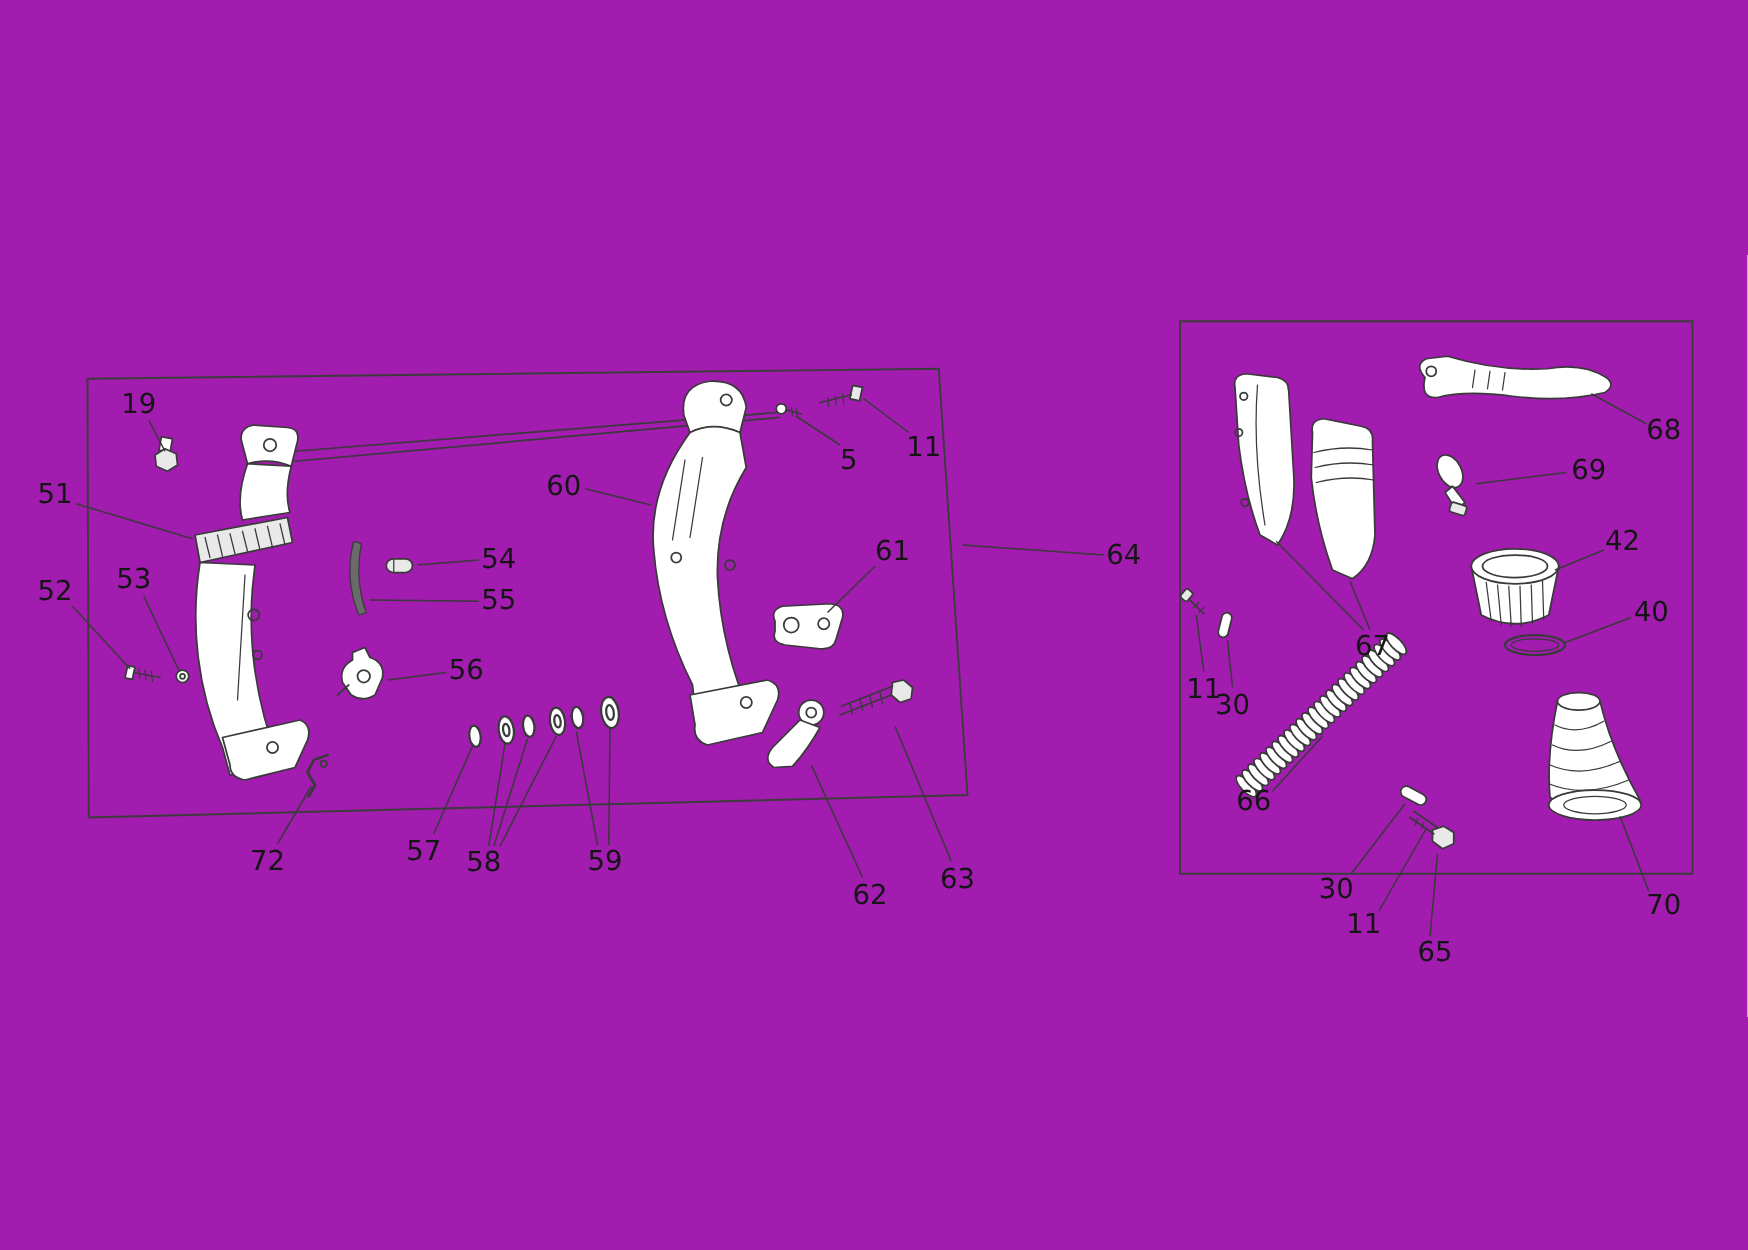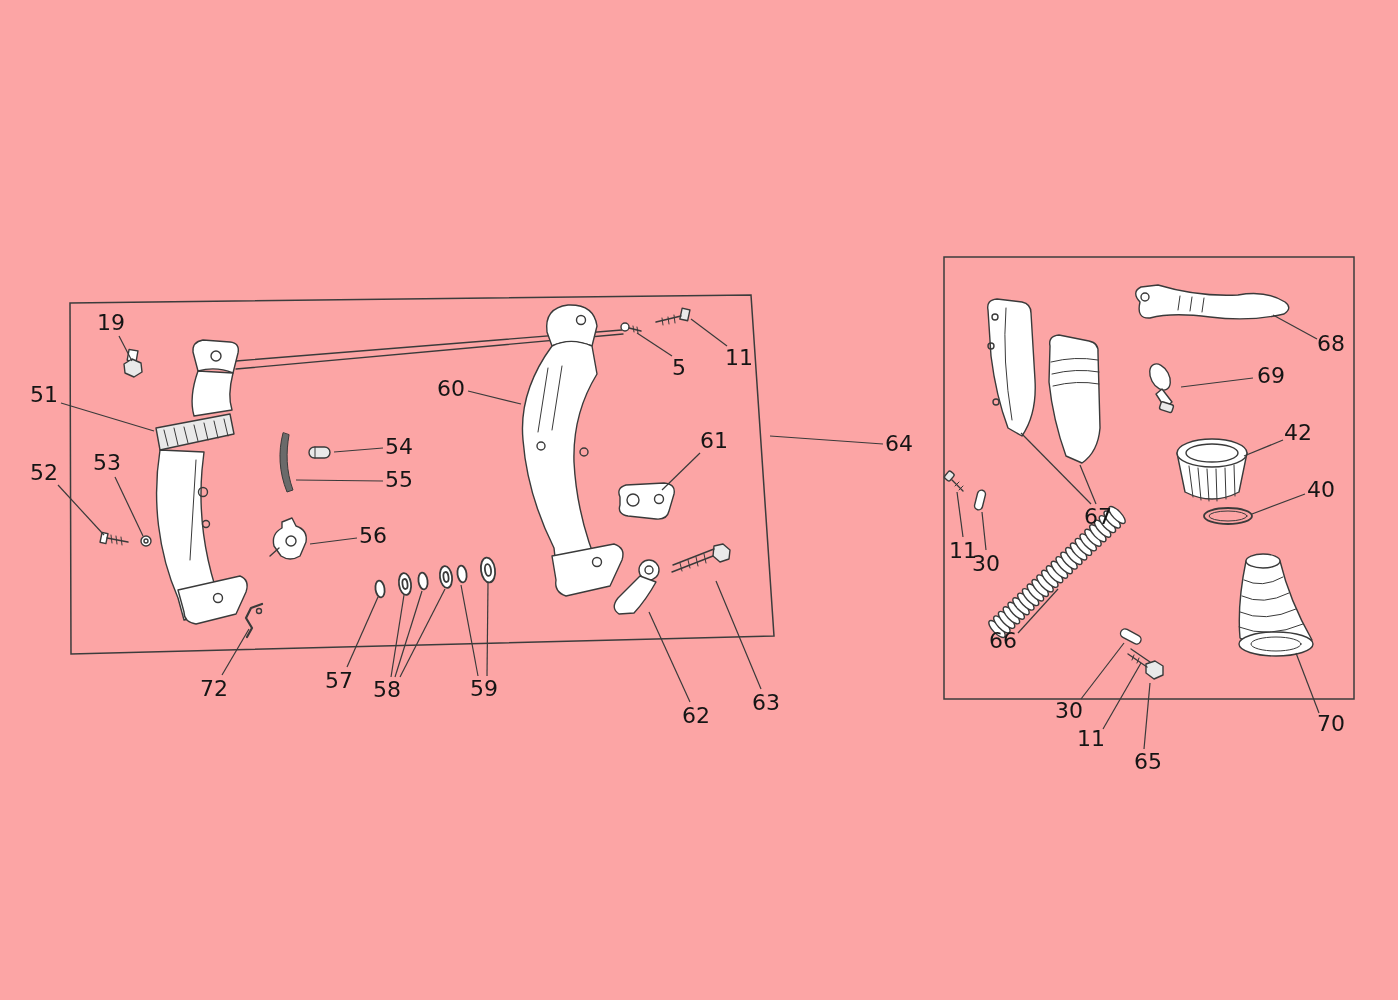--- a/index.html
+++ b/index.html
@@ -1,16 +1,16 @@
 <!DOCTYPE html>
 <html><head>
 <meta charset="utf-8">
 <style>
   html,body{margin:0;padding:0;background:#ffffff;}
-  #stage{position:relative;width:1398px;height:1000px;background:#fca5a5;overflow:hidden;}
+  #stage{position:relative;width:1398px;height:1000px;background:#a21caf;overflow:hidden;}
   #diagram{position:absolute;left:0;top:0;width:1398px;height:1000px;}
   #parts *{stroke:#3a3a3a;stroke-width:1.4;fill:none;stroke-linecap:round;stroke-linejoin:round;}
   #parts .fw{fill:#ffffff;}
   #parts .fl{fill:#e9e9e9;}
   #parts .fd{fill:#6a6a6a;stroke:#3a3a3a;stroke-width:1;}
   #parts .w{stroke-width:1.8;}
   #parts .thick{stroke-width:2.2;}
   #parts .thin{stroke-width:1;}
   #boxes polygon{fill:none;stroke:#3c3c3c;stroke-width:1.5;}
   #leaders polyline{fill:none;stroke:#3a3a3a;stroke-width:1.2;}

